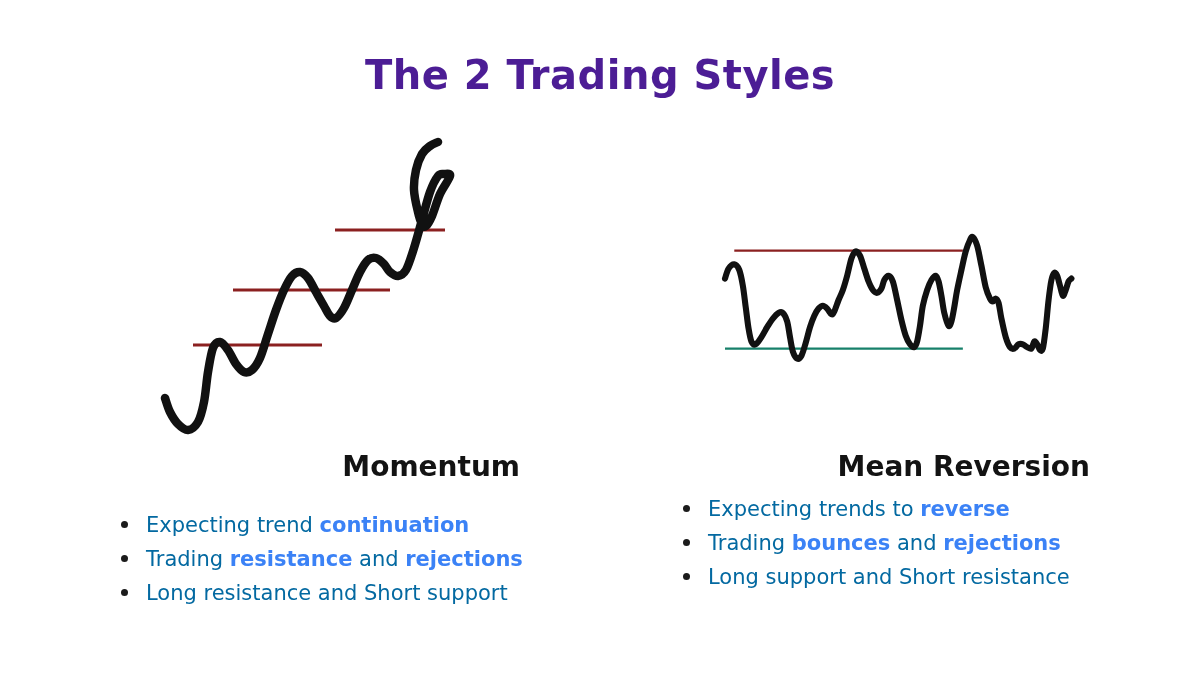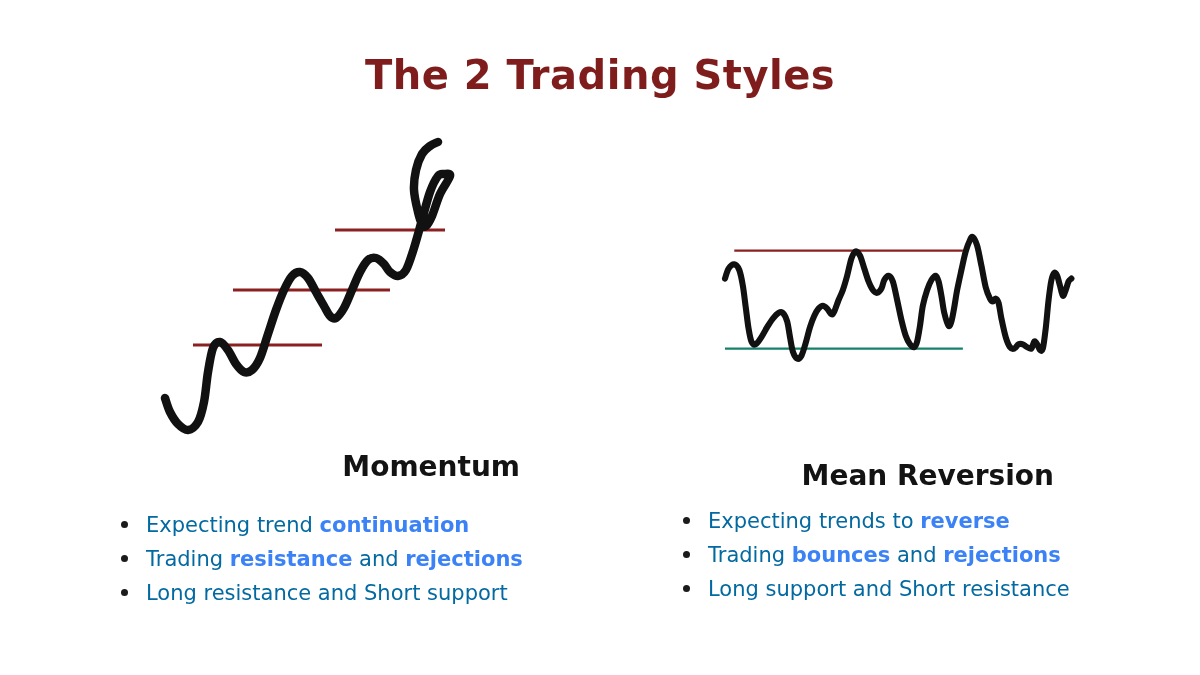--- a/index.html
+++ b/index.html
@@ -28,21 +28,21 @@
   
   #title {
     position: absolute;
     left: 0;
     top: 52px;
     width: 1200px;
     text-align: center;
     font-size: 40px;
     font-weight: 700;
     letter-spacing: 0.5px;
-    color: #7f1d1d;
+    color: #4c1d95;
     white-space: pre;
   }
 
   
   .chart-svg {
     position: absolute;
     display: block;
   }
   #chart-momentum { left: 140px; top: 120px; }
   #chart-meanreversion { left: 700px; top: 190px; }
@@ -55,41 +55,40 @@
     color: #131313;
     text-align: right;
     white-space: pre;
   }
   #heading-momentum {
     left: 130px;
     top: 450px;
     width: 390px;
   }
   #heading-meanreversion {
-    left: 654px;
+    left: 690px;
     top: 450px;
     width: 400px;
-    margin-top: 9px;
   }
 
   
   .bullet-list {
     position: absolute;
     margin: 0;
     padding: 0;
     list-style: none;
   }
   #list-momentum {
     left: 116px;
     top: 508px;
     width: 470px;
   }
   #list-meanreversion {
     left: 678px;
-    top: 504px;
+    top: 492px;
     width: 480px;
   }
   .bullet-item {
     position: relative;
     padding-left: 30px;
     font-size: 21px;
     line-height: 34px;
     color: #1b1b1b;
     white-space: nowrap;
   }

